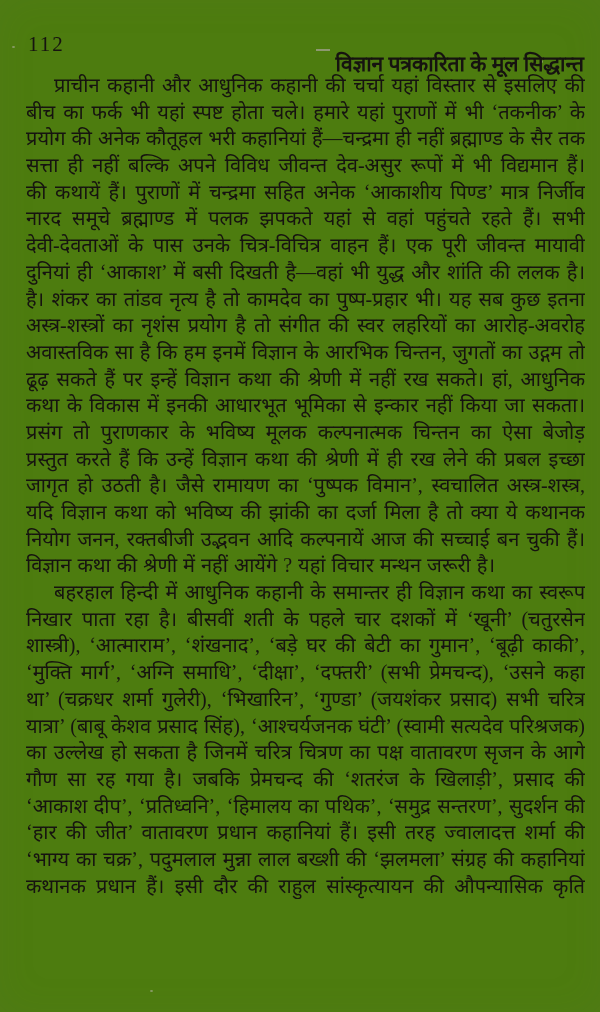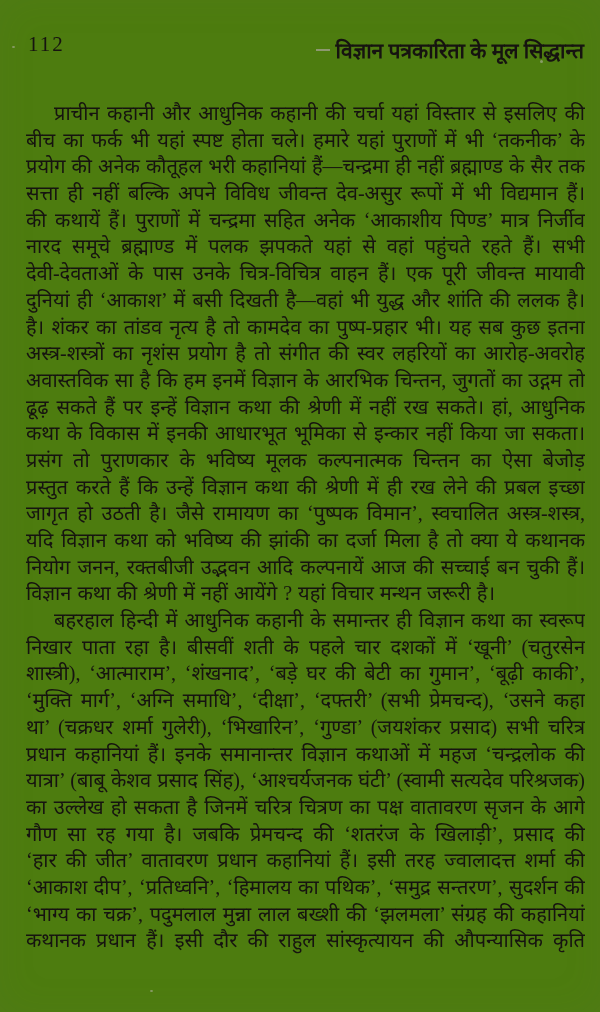--- a/index.html
+++ b/index.html
@@ -34,40 +34,39 @@
     justify-content: space-between;
     align-items: baseline;
   }
   .pagenum {
     font-size: 21px;
     letter-spacing: 2px;
     font-weight: 500;
   }
   .title-wrap {
     display: flex;
-    align-items: center;
+    align-items: flex-start;
     gap: 6px;
   }
   .smudge {
     display: inline-block;
     width: 14px;
     height: 2px;
     background: #a8a49b;
     opacity: .7;
   }
   .title {
     font-size: 21px;
     font-weight: 600;
   }
   .body-text {
     position: absolute;
     top: 72px;
     left: 26px;
     width: 559px;
-    margin-top: 28px;
   }
   .para { margin: 0; padding: 0; }
   .line {
     font-size: 20px;
     line-height: 26.7px;
     height: 26.7px;
     overflow: hidden;
     text-align: justify;
     text-align-last: justify;
     word-spacing: 1px;
@@ -113,24 +112,23 @@
         <div class="line">यदि विज्ञान कथा को भविष्य की झांकी का दर्जा मिला है तो क्या ये कथानक</div>
         <div class="line">नियोग जनन, रक्तबीजी उद्भवन आदि कल्पनायें आज की सच्चाई बन चुकी हैं।</div>
         <div class="line para-end">विज्ञान कथा की श्रेणी में नहीं आयेंगे ? यहां विचार मन्थन जरूरी है।</div>
       </div>
       <div class="para">
         <div class="line indent">बहरहाल हिन्दी में आधुनिक कहानी के समान्तर ही विज्ञान कथा का स्वरूप</div>
         <div class="line">निखार पाता रहा है। बीसवीं शती के पहले चार दशकों में ‘खूनी’ (चतुरसेन</div>
         <div class="line">शास्त्री), ‘आत्माराम’, ‘शंखनाद’, ‘बड़े घर की बेटी का गुमान’, ‘बूढ़ी काकी’,</div>
         <div class="line">‘मुक्ति मार्ग’, ‘अग्नि समाधि’, ‘दीक्षा’, ‘दफ्तरी’ (सभी प्रेमचन्द), ‘उसने कहा</div>
         <div class="line">था’ (चक्रधर शर्मा गुलेरी), ‘भिखारिन’, ‘गुण्डा’ (जयशंकर प्रसाद) सभी चरित्र</div>
-        <div class="line">प्रधान कहानियां हैं। इनके समानान्तर विज्ञान कथाओं में महज ‘चन्द्रलोक की</div>
         <div class="line">यात्रा’ (बाबू केशव प्रसाद सिंह), ‘आश्चर्यजनक घंटी’ (स्वामी सत्यदेव परिश्रजक)</div>
         <div class="line">का उल्लेख हो सकता है जिनमें चरित्र चित्रण का पक्ष वातावरण सृजन के आगे</div>
         <div class="line">गौण सा रह गया है। जबकि प्रेमचन्द की ‘शतरंज के खिलाड़ी’, प्रसाद की</div>
+        <div class="line">‘आकाश दीप’, ‘प्रतिध्वनि’, ‘हिमालय का पथिक’, ‘समुद्र सन्तरण’, सुदर्शन की</div>
         <div class="line">‘हार की जीत’ वातावरण प्रधान कहानियां हैं। इसी तरह ज्वालादत्त शर्मा की</div>
-        <div class="line">‘आकाश दीप’, ‘प्रतिध्वनि’, ‘हिमालय का पथिक’, ‘समुद्र सन्तरण’, सुदर्शन की</div>
         <div class="line">‘भाग्य का चक्र’, पदुमलाल मुन्ना लाल बख्शी की ‘झलमला’ संग्रह की कहानियां</div>
         <div class="line">कथानक प्रधान हैं। इसी दौर की राहुल सांस्कृत्यायन की औपन्यासिक कृति</div>
       </div>
     </main>
 
 </div>
 
 </body></html>

